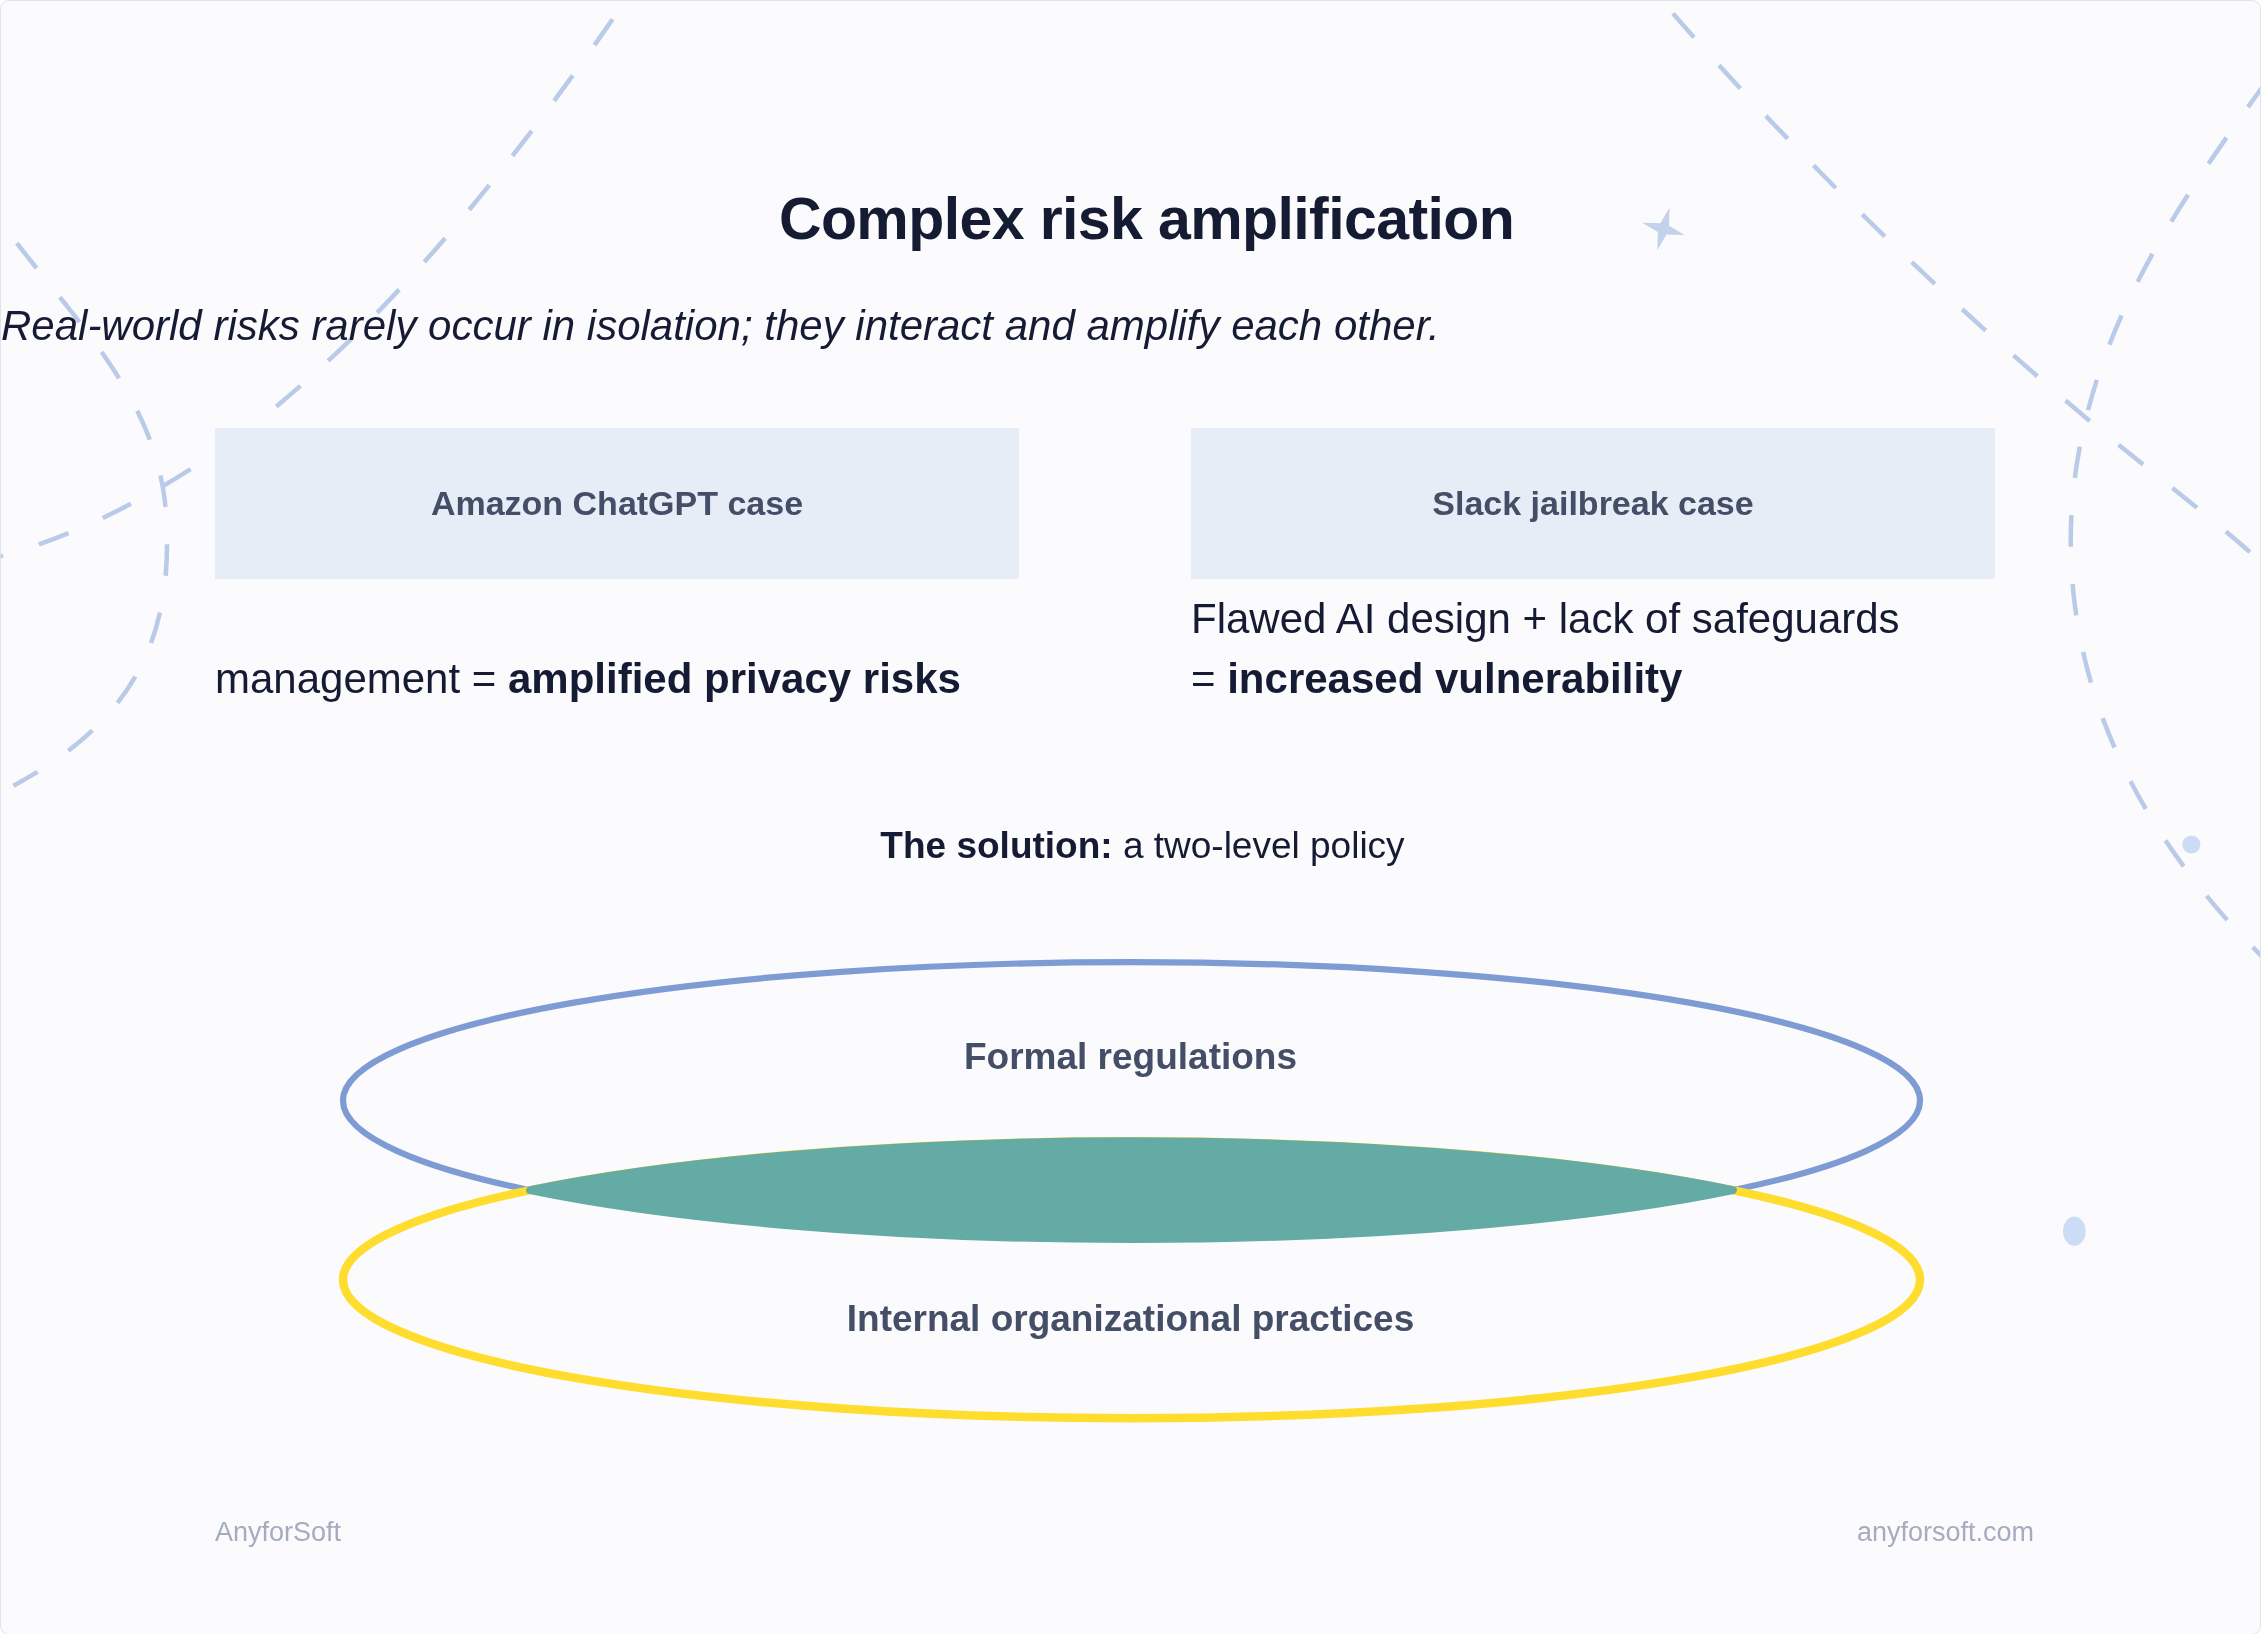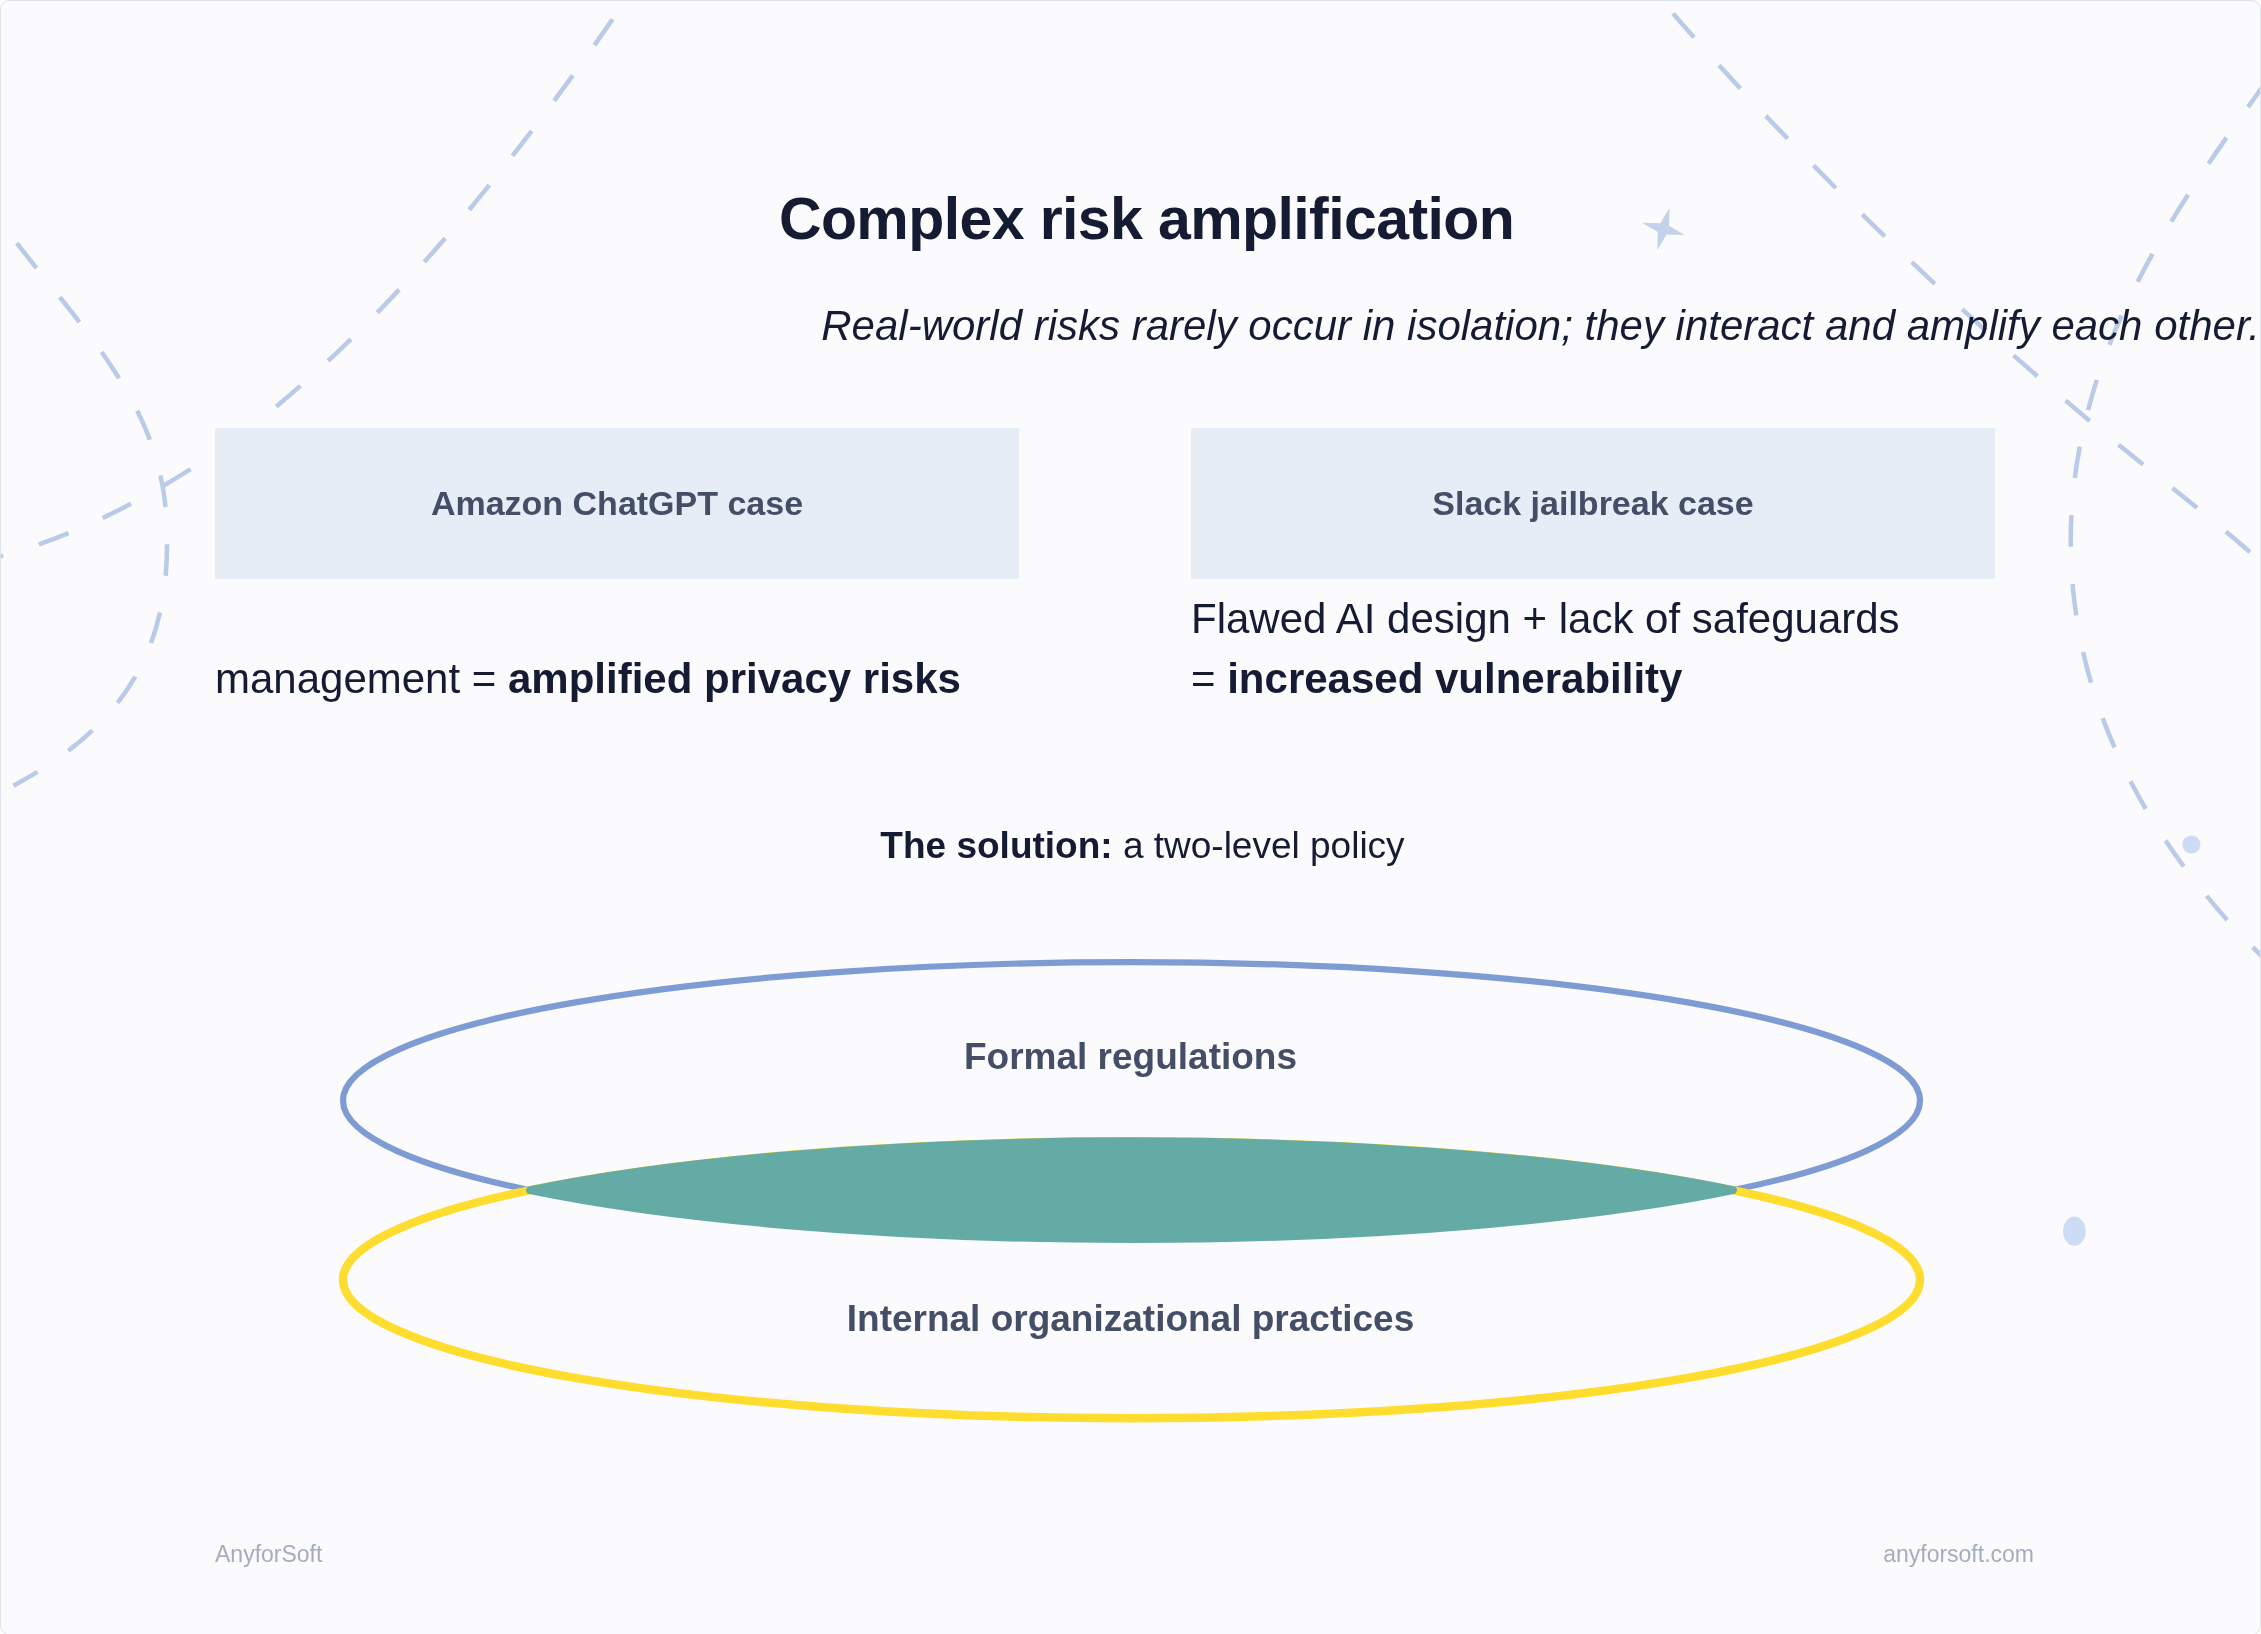--- a/index.html
+++ b/index.html
@@ -20,21 +20,21 @@
   .decor-dot{fill:var(--decor_dot,#ccdcf4);}
 
   .title{
     position:absolute;left:0;top:168px;width:100%;
     margin:16px;text-align:center;
     font-size:59px;font-weight:700;letter-spacing:-0.6px;
     color:var(--ink,#141b33);
   }
   .subtitle{
     position:absolute;left:0;top:301px;width:100%;
-    margin:0;text-align:right;
+    margin:0;text-align:left;
     font-size:42px;font-style:italic;font-weight:400;
     color:var(--ink,#141b33);
   }
   .case{position:absolute;top:427px;width:804px;}
   .case.left{left:214px;}
   .case.right{left:1190px;}
   .case-header{
     height:151px;display:flex;align-items:center;justify-content:center;
     background:var(--card,#e7edf7);
     font-size:34px;font-weight:700;color:var(--slate,#454e67);
@@ -59,21 +59,21 @@
   .venn-label{
     position:absolute;left:0;width:100%;text-align:center;
     font-size:37px;font-weight:700;color:var(--slate,#454e67);
     line-height:45px;
   }
   .venn-label.top{top:1033px;}
   .venn-label.bottom{top:1295px;}
 
   .footer-brand,.footer-site{
     position:absolute;top:1516px;
-    font-size:23px;font-weight:400;color:var(--muted,#a6acbf);margin-top:24px;
+    font-size:27px;font-weight:400;color:var(--muted,#a6acbf);
   }
   .footer-brand{left:214px;}
   .footer-site{right:226px;}
 </style>
 </head>
 <body>
 
 <div class="canvas">
 
   <svg class="layer" viewBox="0 0 4000 2892" aria-hidden="true">

